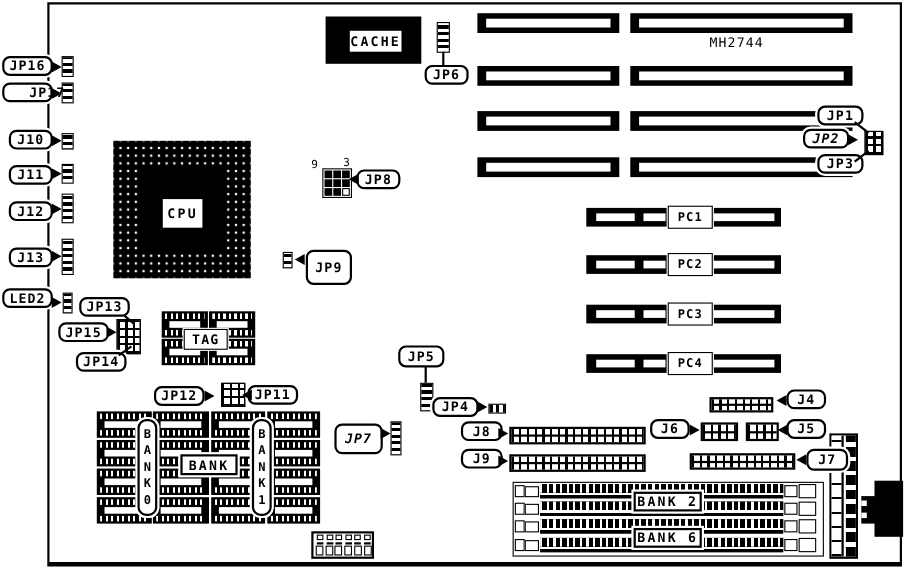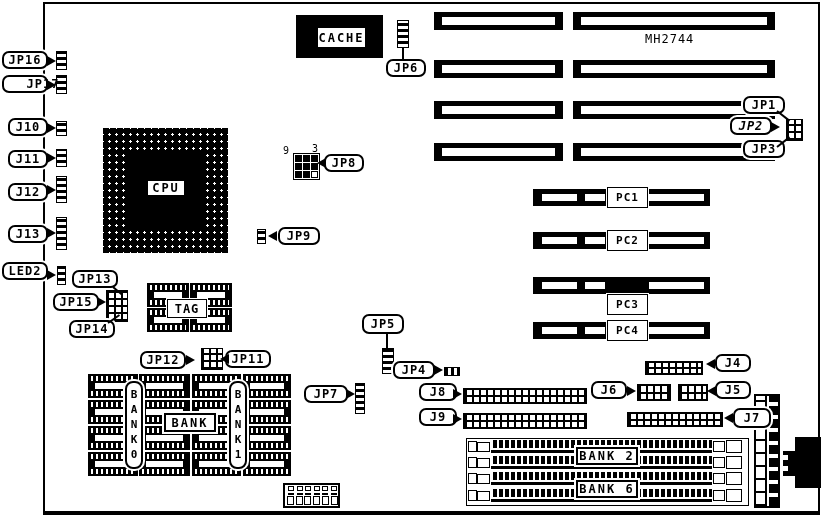--- a/index.html
+++ b/index.html
@@ -90,21 +90,21 @@
 
   <div class="board" style="left:43px;top:2px;width:777px;height:513px;"></div>
 
   <div class="txt" style="left:645px;top:32px;">MH2744</div>
 
   <div class="blk" style="left:296px;top:15px;width:87px;height:43px;"></div>
   <div class="onchip" style="left:318px;top:28px;width:47px;height:19px;">CACHE</div>
 
   <div class="cpu" style="left:103px;top:128px;width:125px;height:125px;"></div>
   <div class="cpuin" style="left:127px;top:152px;width:77px;height:77px;"></div>
-  <div class="onchip" style="left:148px;top:181px;width:36px;height:14px;z-index:2;">CPU</div>
+  <div class="onchip" style="left:148px;top:181px;width:36px;height:26px;z-index:2;">CPU</div>
 
   <div class="vconn" style="left:56px;top:51px;width:11px;height:19px;"></div>
   <div class="vconn" style="left:56px;top:75px;width:11px;height:19px;"></div>
   <div class="vconn" style="left:56px;top:121px;width:11px;height:15px;"></div>
   <div class="vconn" style="left:56px;top:149px;width:11px;height:18px;"></div>
   <div class="vconn" style="left:56px;top:176px;width:11px;height:27px;"></div>
   <div class="vconn" style="left:56px;top:217px;width:11px;height:33px;"></div>
   <div class="vconn" style="left:57px;top:266px;width:9px;height:19px;"></div>
 
   <div class="lbl" style="left:2px;top:51px;width:46px;height:18px;">JP16</div>
@@ -136,21 +136,21 @@
   <div class="lbl" style="left:140px;top:351px;width:46px;height:18px;">JP12</div>
   <div class="lbl" style="left:225px;top:350px;width:46px;height:18px;">JP11</div>
   <div class="tri-r" style="left:186px;top:355px;"></div>
   <div class="tri-l" style="left:220px;top:354px;"></div>
 
   <div class="vlabel" style="left:125px;top:381px;width:18px;height:88px;">BANK0</div>
   <div class="vlabel" style="left:229px;top:381px;width:18px;height:88px;">BANK1</div>
   <div class="banklbl" style="left:164px;top:413px;width:52px;height:19px;">BANK</div>
 
   <div class="vconn" style="left:257px;top:229px;width:9px;height:15px;"></div>
-  <div class="lbl" style="left:278px;top:227px;width:42px;height:18px;">JP9</div>
+  <div class="lbl" style="left:278px;top:227px;width:42px;height:32px;">JP9</div>
   <div class="tri-l" style="left:268px;top:231px;"></div>
 
   <div class="jp8grid" style="left:293px;top:153px;">
     <span class="c"></span>
       <span class="c"></span>
       <span class="c"></span>
       <span class="c"></span>
       <span class="c"></span>
       <span class="c"></span>
       <span class="c"></span>
@@ -163,21 +163,21 @@
   <div class="tri-l" style="left:317px;top:158px;"></div>
 
   <div class="vconn" style="left:397px;top:20px;width:12px;height:28px;"></div>
   <div class="blk" style="left:402px;top:47px;width:2px;height:13px;z-index:6;"></div>
   <div class="lbl" style="left:386px;top:59px;width:40px;height:18px;">JP6</div>
 
   <div class="lbl" style="left:362px;top:314px;width:42px;height:20px;">JP5</div>
   <div class="blk" style="left:386px;top:333px;width:2px;height:15px;z-index:6;"></div>
   <div class="vconn" style="left:382px;top:348px;width:12px;height:26px;"></div>
 
-  <div class="lbl" style="left:304px;top:385px;width:44px;height:18px;">JP7</div>
+  <div class="lbl" style="left:304px;top:385px;width:44px;height:28px;font-style:italic;">JP7</div>
   <div class="tri-r" style="left:346px;top:389px;"></div>
   <div class="vconn" style="left:355px;top:383px;width:10px;height:31px;"></div>
 
   <div class="lbl" style="left:393px;top:361px;width:42px;height:18px;">JP4</div>
   <div class="tri-r" style="left:434px;top:365px;"></div>
   <div class="hconn" style="left:444px;top:367px;width:16px;height:9px;"></div>
 
   <div class="lbl" style="left:419px;top:383px;width:38px;height:18px;">J8</div>
   <div class="tri-r" style="left:453px;top:389px;"></div>
   <div class="pin2" style="left:463px;top:388px;width:124px;height:16px;"></div>
@@ -256,21 +256,21 @@
     <div class="plabel" style="left:607px;top:187px;width:41px;height:21px;">PC1</div>
     <div class="pci" style="left:533px;top:232px;width:177px;height:17px;"></div>
     <div class="stripe" style="left:542px;top:237px;width:35px;height:7px;"></div>
     <div class="stripe" style="left:585px;top:237px;width:20px;height:7px;"></div>
     <div class="stripe" style="left:649px;top:237px;width:55px;height:7px;"></div>
     <div class="plabel" style="left:607px;top:230px;width:41px;height:21px;">PC2</div>
     <div class="pci" style="left:533px;top:277px;width:177px;height:17px;"></div>
     <div class="stripe" style="left:542px;top:282px;width:35px;height:7px;"></div>
     <div class="stripe" style="left:585px;top:282px;width:20px;height:7px;"></div>
     <div class="stripe" style="left:649px;top:282px;width:55px;height:7px;"></div>
-    <div class="plabel" style="left:607px;top:275px;width:41px;height:21px;margin-top:19px;">PC3</div>
+    <div class="plabel" style="left:607px;top:275px;width:41px;height:21px;">PC3</div>
     <div class="pci" style="left:533px;top:322px;width:177px;height:17px;"></div>
     <div class="stripe" style="left:542px;top:327px;width:35px;height:7px;"></div>
     <div class="stripe" style="left:585px;top:327px;width:20px;height:7px;"></div>
     <div class="stripe" style="left:649px;top:327px;width:55px;height:7px;"></div>
     <div class="plabel" style="left:607px;top:320px;width:41px;height:21px;">PC4</div>
     <div class="chip" style="left:88px;top:374px;width:50px;height:24px;">
       <div class="band" style=""></div>
     </div>
     <div class="chip" style="left:88px;top:400px;width:50px;height:24px;">
       <div class="band" style=""></div>

